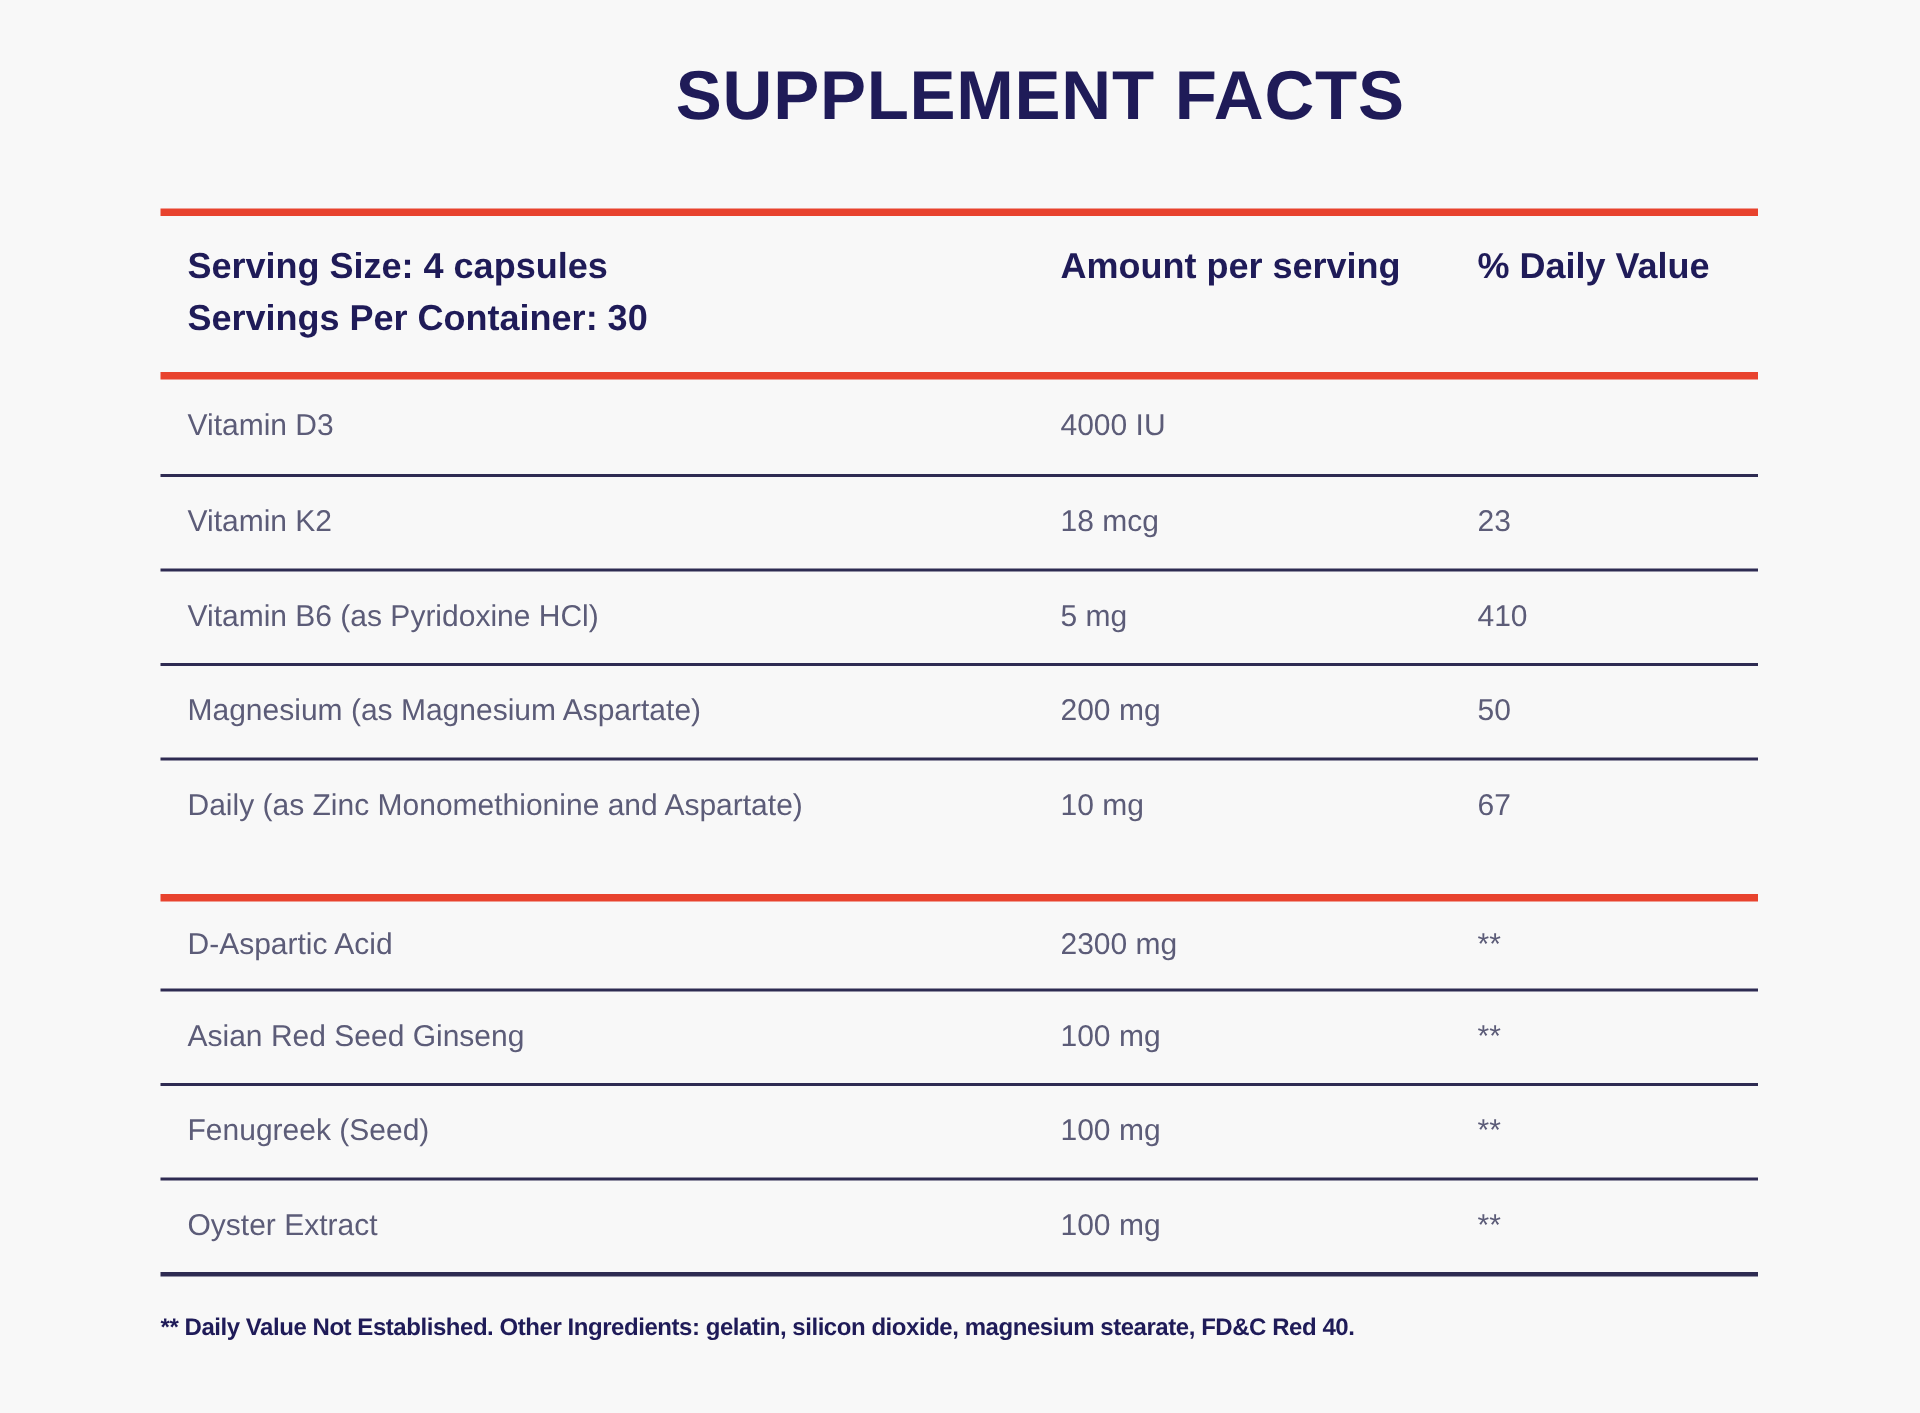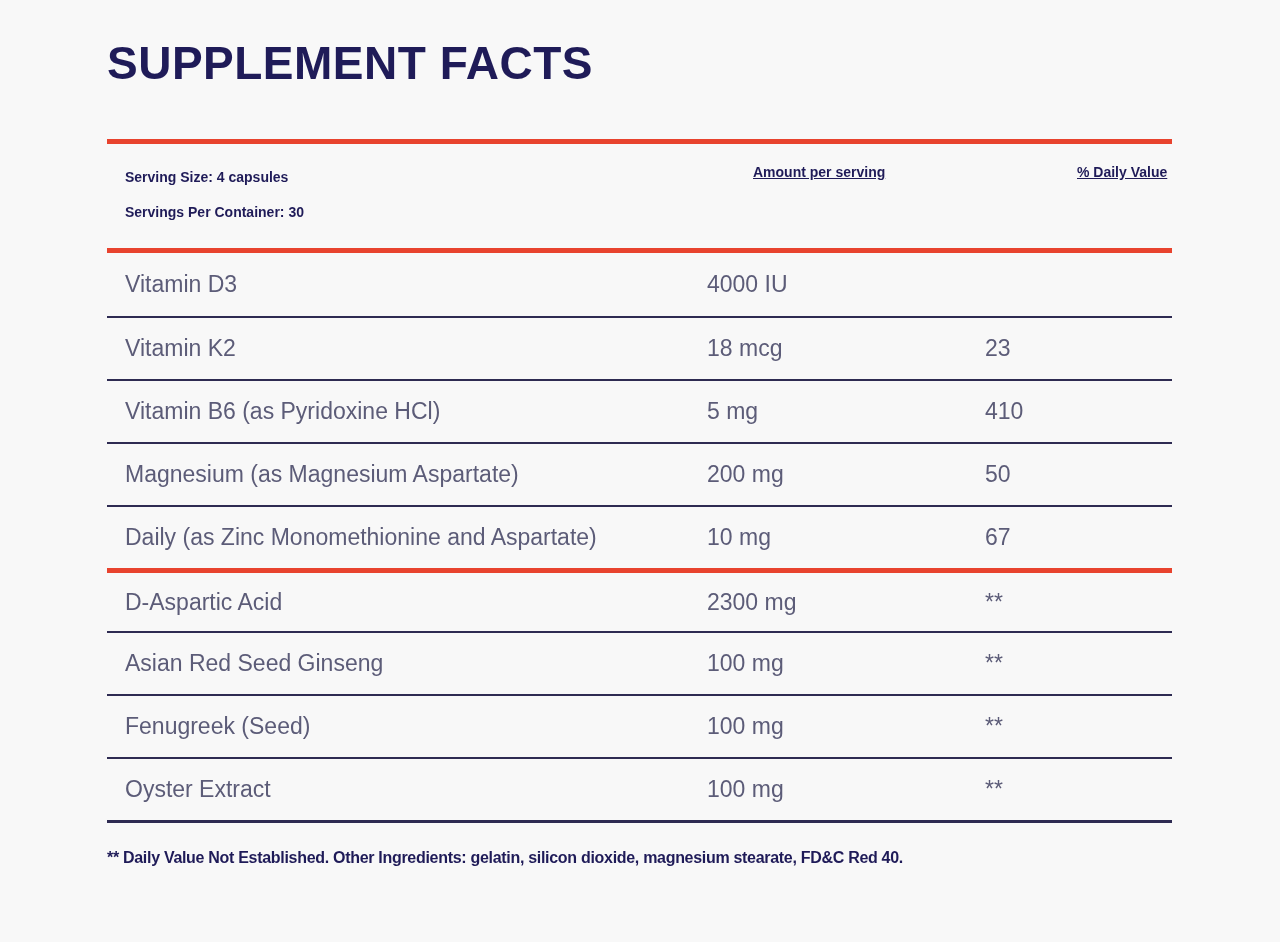--- a/index.html
+++ b/index.html
@@ -19,50 +19,50 @@
     height: 942px;
     background: var(--page-bg);
     overflow: hidden;
   }
   .page-title {
     margin: 36px 0 0 107px;
     font-size: 46px;
     font-weight: bold;
     letter-spacing: 0.5px;
     color: var(--heading-navy);
+    text-align: center;
   }
   .facts-table {
     width: 1065px;
     margin: 49px 0 0 107px;
   }
   .t-header {
     border-top: 5px solid var(--accent-red);
     border-bottom: 5px solid var(--accent-red);
     display: grid;
     grid-template-columns: 582px 278px 1fr;
     padding: 16px 0 18px 18px;
     color: var(--heading-navy);
-    font-size: 14px;
+    font-size: 24px;
     font-weight: bold;
-    gap: 46px;
   }
   .serving-block div { line-height: 35px; }
-  .col-head { padding-top: 4px; text-decoration: underline; }
+  .col-head { padding-top: 4px; }
   .t-body { border-bottom: 3px solid var(--divider-navy); }
   .t-row {
     display: grid;
     grid-template-columns: 582px 278px 1fr;
     align-items: center;
     height: 63px;
     padding-left: 18px;
     color: var(--row-text);
-    font-size: 23px;
+    font-size: 20px;
   }
   .t-row + .t-row { border-top: 2px solid var(--divider-navy); }
-  .t-row.red-sep { border-top: 5px solid var(--accent-red); }
+  .t-row.red-sep { border-top: 5px solid var(--accent-red); margin-top: 28px; }
   .footnote {
     margin: 26px 0 0 107px;
     width: 1065px;
     color: var(--heading-navy);
     font-size: 16px;
     font-weight: bold;
     letter-spacing: -0.3px;
   }
 </style>
 </head>

